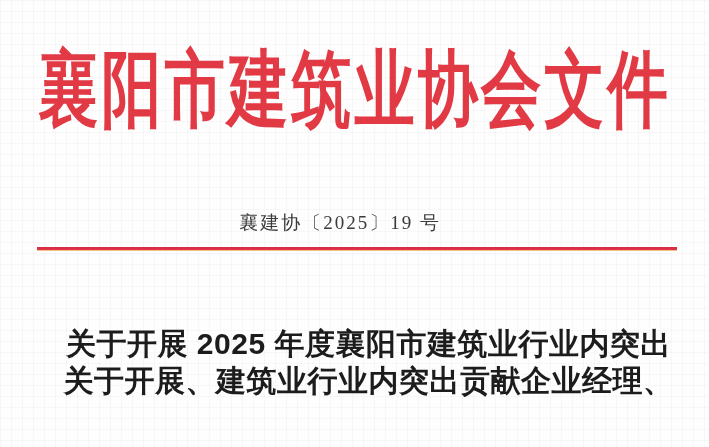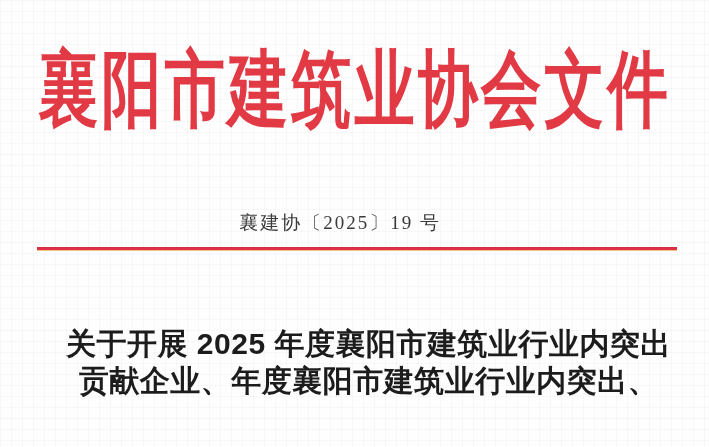--- a/index.html
+++ b/index.html
@@ -78,16 +78,16 @@
 <div class="page">
 
   <div class="org-title">襄阳市建筑业协会文件</div>
 
   <div class="doc-number">襄建协〔2025〕19 号</div>
 
   <div class="red-divider"></div>
 
   <div class="subject-title">
     <span class="subject-line">关于开展 2025 年度襄阳市建筑业行业内突出</span>
-    <span class="subject-line">贡献企业、年度襄阳市建筑业行业内突出、</span>
+    <span class="subject-line">关于开展、建筑业行业内突出贡献企业经理、</span>
   </div>
 
 </div>
 
 </body></html>

